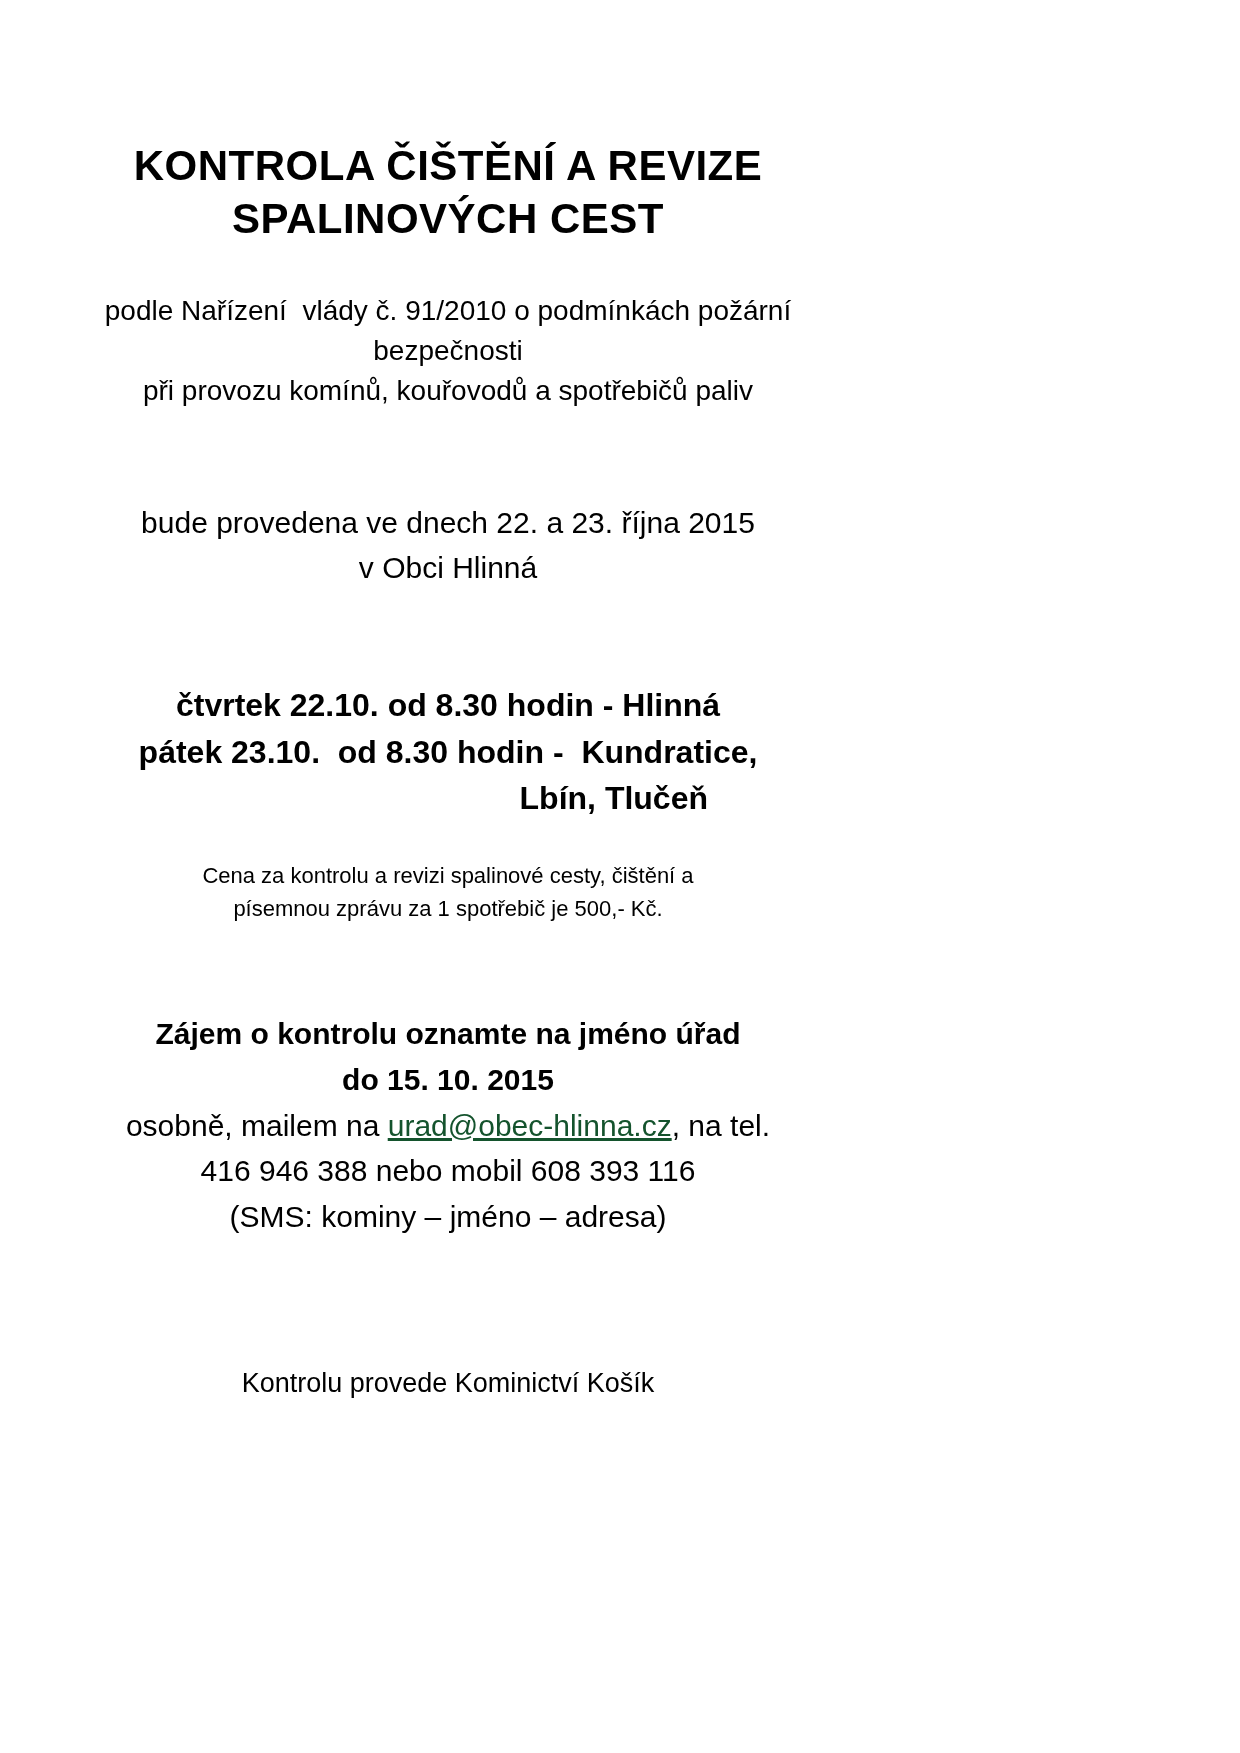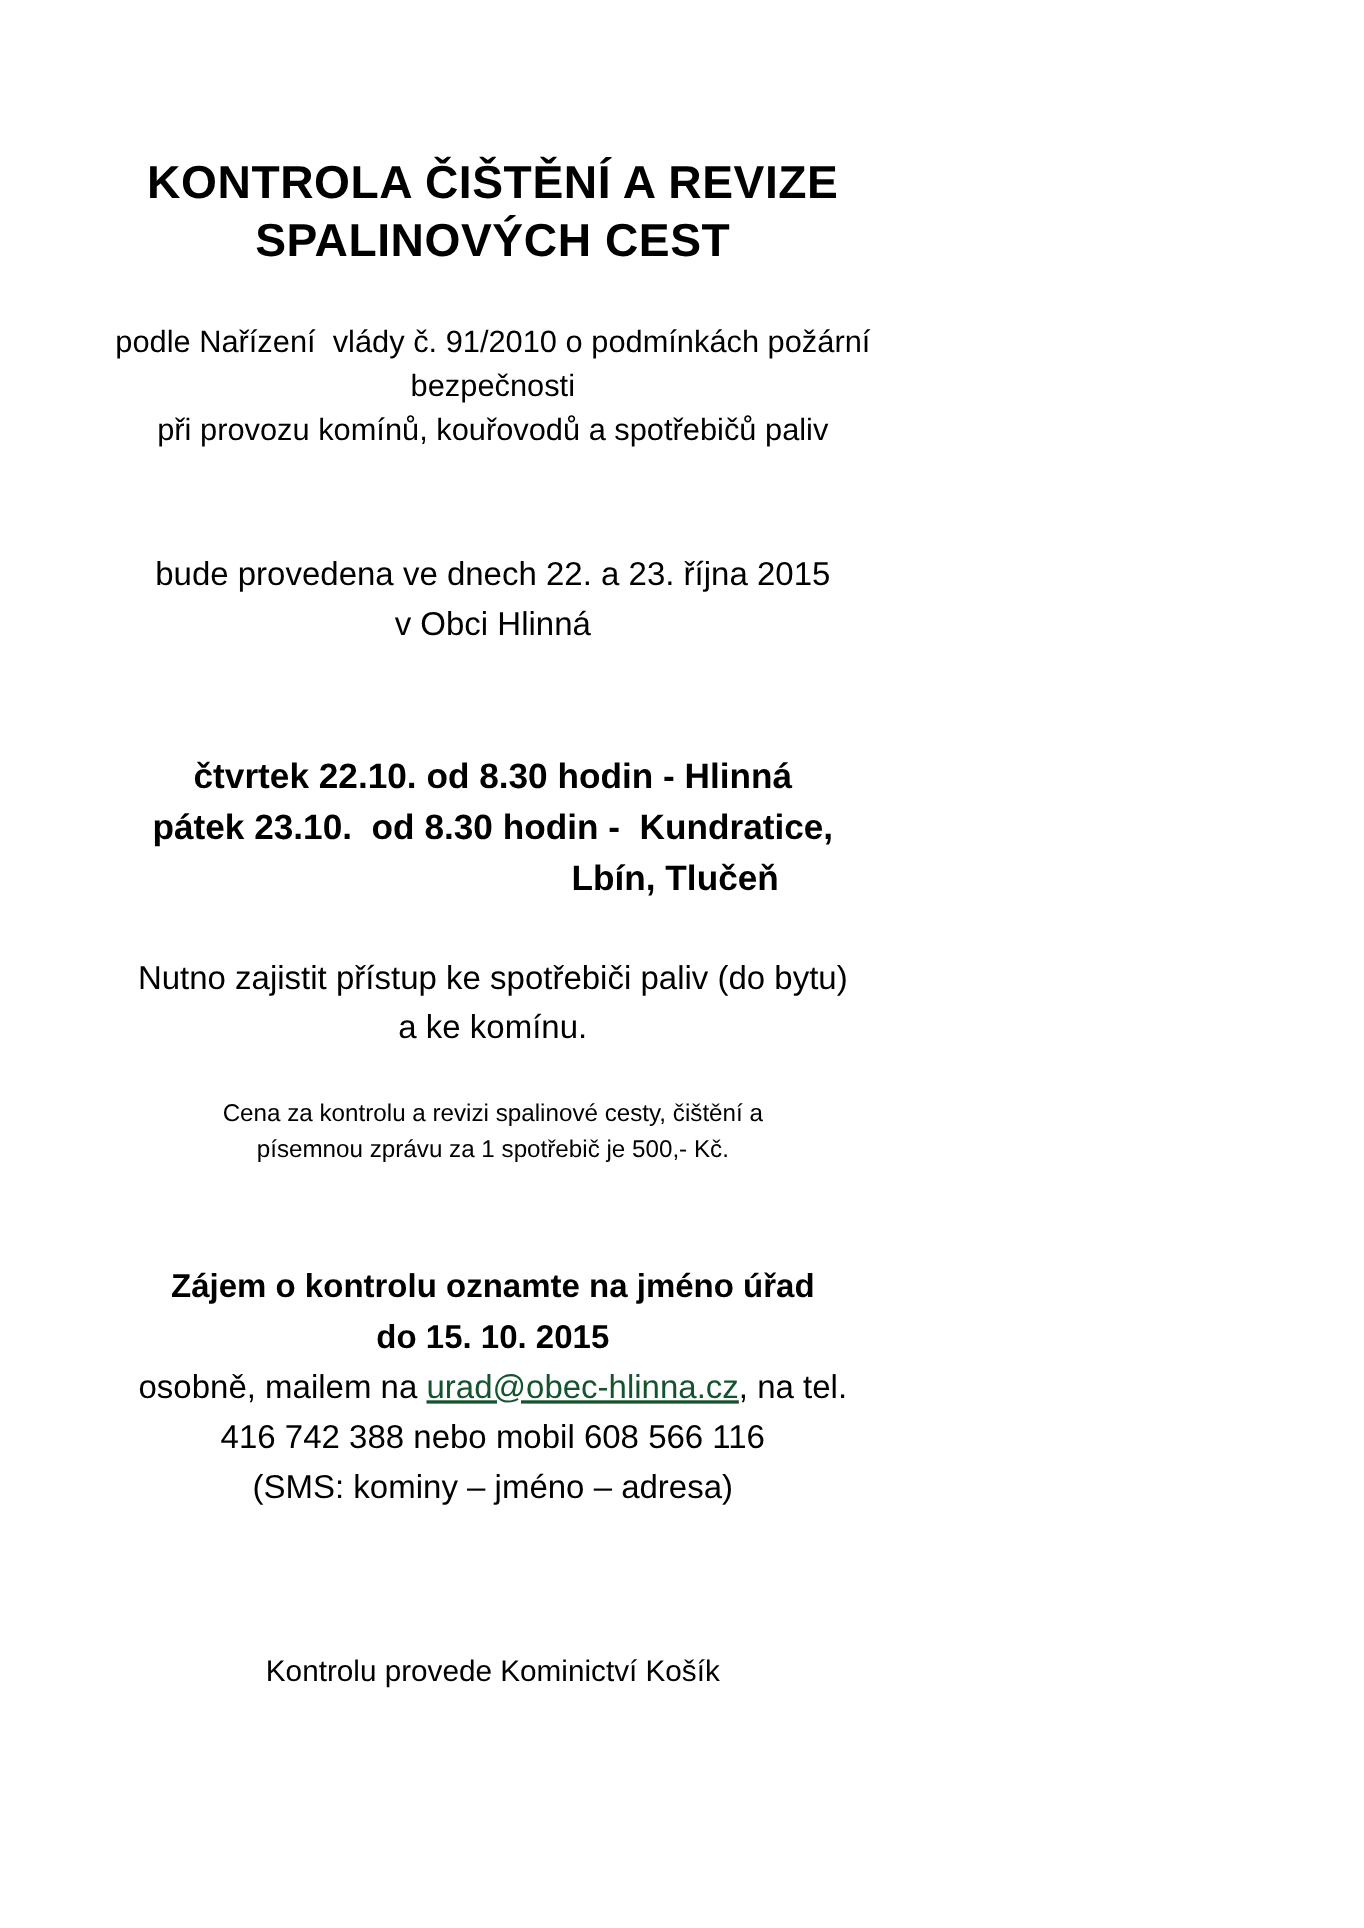--- a/index.html
+++ b/index.html
@@ -98,33 +98,29 @@
     <div class="line">bude provedena ve dnech 22. a 23. října 2015</div>
     <div class="line">v Obci Hlinná</div>
   </div>
 
   <div class="schedule">
     <div class="line">čtvrtek 22.10. od 8.30 hodin - Hlinná</div>
     <div class="line">pátek 23.10.  od 8.30 hodin -  Kundratice,</div>
     <div class="line line-right">Lbín, Tlučeň</div>
   </div>
 
-  <div class="access-note">
-    <div class="line">Nutno zajistit přístup ke spotřebiči paliv (do bytu)</div>
-    <div class="line">a ke komínu.</div>
-  </div>
 
   <div class="price-note">
     <div class="line">Cena za kontrolu a revizi spalinové cesty, čištění a</div>
     <div class="line">písemnou zprávu za 1 spotřebič je 500,- Kč.</div>
   </div>
 
   <div class="contact">
     <div class="line heading">Zájem o kontrolu oznamte na jméno úřad</div>
     <div class="line heading">do 15. 10. 2015</div>
     <div class="line"><span>osobně, mailem na </span><a class="email-link">urad@obec-hlinna.cz</a><span>, na tel.</span></div>
-    <div class="line">416 742 388 nebo mobil 608 566 116</div>
+    <div class="line">416 946 388 nebo mobil 608 393 116</div>
     <div class="line">(SMS: kominy – jméno – adresa)</div>
   </div>
 
   <div class="doc-footer">Kontrolu provede Kominictví Košík</div>
 
 </div>
 
 </body></html>

